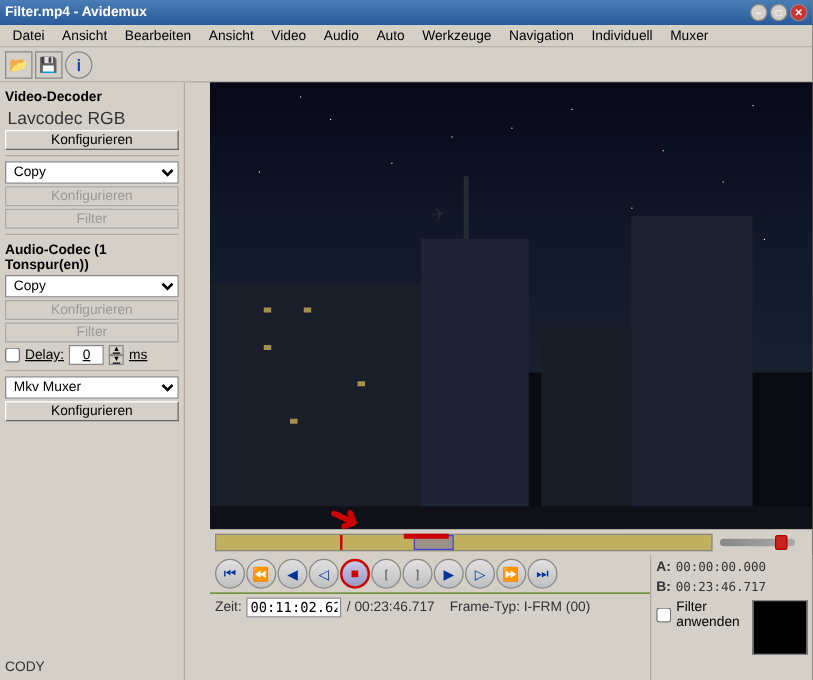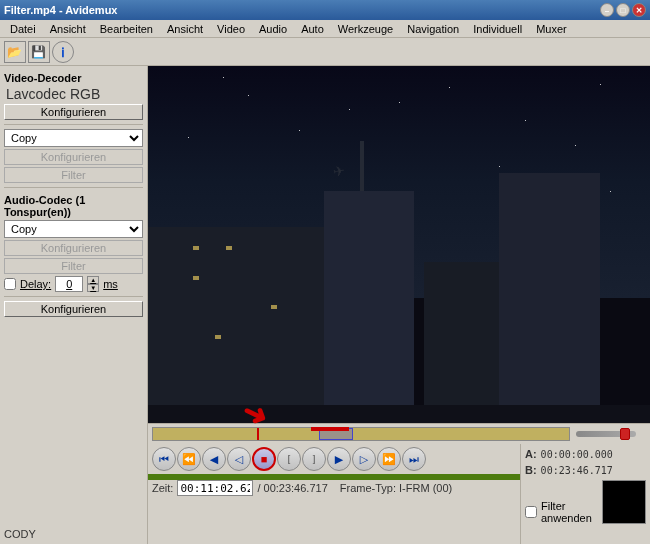--- a/index.html
+++ b/index.html
@@ -78,20 +78,21 @@
       align-items: center;
       justify-content: center;
       cursor: pointer;
       font-size: 12px;
     }
 
     
     .main-area {
       display: flex;
       height: calc(544px - 20px - 18px - 28px);
+      gap: 20px;
     }
 
     
     .left-panel {
       width: 148px;
       background: #d4d0c8;
       border-right: 1px solid #b0aba0;
       padding: 4px;
       display: flex;
       flex-direction: column;
@@ -273,21 +274,21 @@
       border: 2px solid #cc0000;
     }
 
     
     .time-row {
       height: 22px;
       display: flex;
       align-items: center;
       padding: 2px 4px;
       gap: 4px;
-      border-top: 6px solid #4d7c0f;
+      border-top: 1px solid #4d7c0f;
     }
     .time-label {
       font-size: 11px;
       color: #333;
     }
     .time-input {
       width: 76px;
       height: 16px;
       border: 1px solid #888;
       background: white;
@@ -434,20 +435,25 @@
       <input type="text" class="delay-input" value="0" style="">
       <div class="spinner-btns">
         <div class="spin-btn">▲</div>
         <div class="spin-btn">▼</div>
       </div>
       <span>ms</span>
     </div>
 
     <div class="hsep"></div>
 
+    <div class="select-row">
+      <select class="combo-box">
+        <option>Mkv Muxer</option>
+      </select>
+    </div>
     <button class="btn-config">Konfigurieren</button>
 
     <div style="margin-top: auto; font-size: 11px; font-weight: normal; color: #333; padding-top: 4px;">CODY</div>
   </div>
 
   <div class="right-panel">
 
     <div class="video-area">
       <div class="video-scene">
 
@@ -536,21 +542,21 @@
         <div class="bottom-right">
           <div class="info-row">
             <span class="info-label">A:</span>
             <span class="info-value">00:00:00.000</span>
           </div>
           <div class="info-row">
             <span class="info-label">B:</span>
             <span class="info-value">00:23:46.717</span>
           </div>
           <div style="display:flex;gap:4px;">
-            <div style="display:flex;flex-direction:column;gap:2px;flex:1;margin-top:20px;">
+            <div style="display:flex;flex-direction:column;gap:2px;flex:1;">
               <div class="filter-row">
                 <input type="checkbox" class="filter-check" style="">
                 <span>Filter anwenden</span>
               </div>
             </div>
             <div class="preview-box" style="background:#000;width:44px;height:44px;"></div>
           </div>
         </div>
       </div>
 

